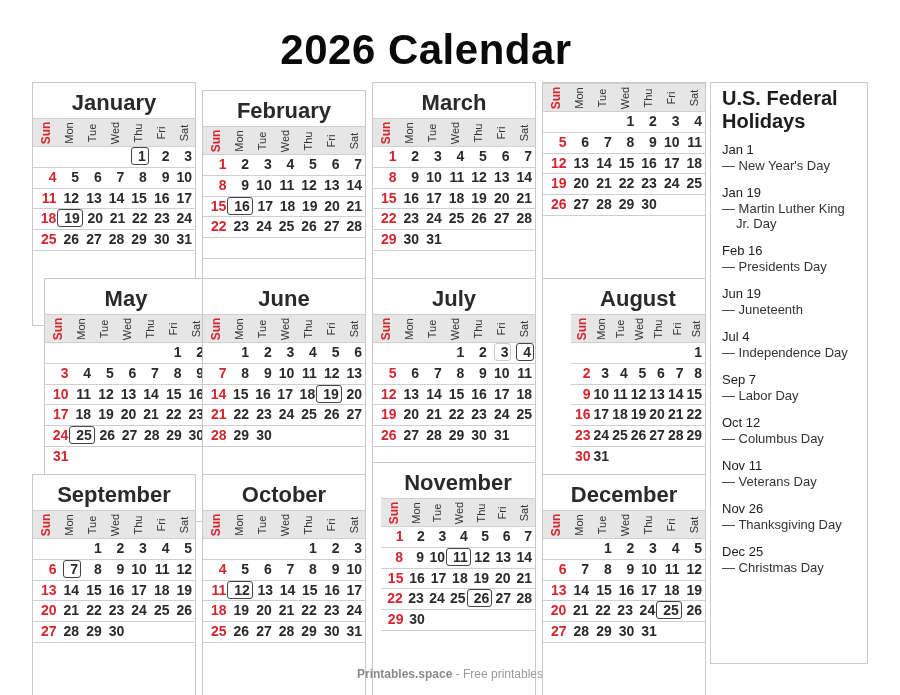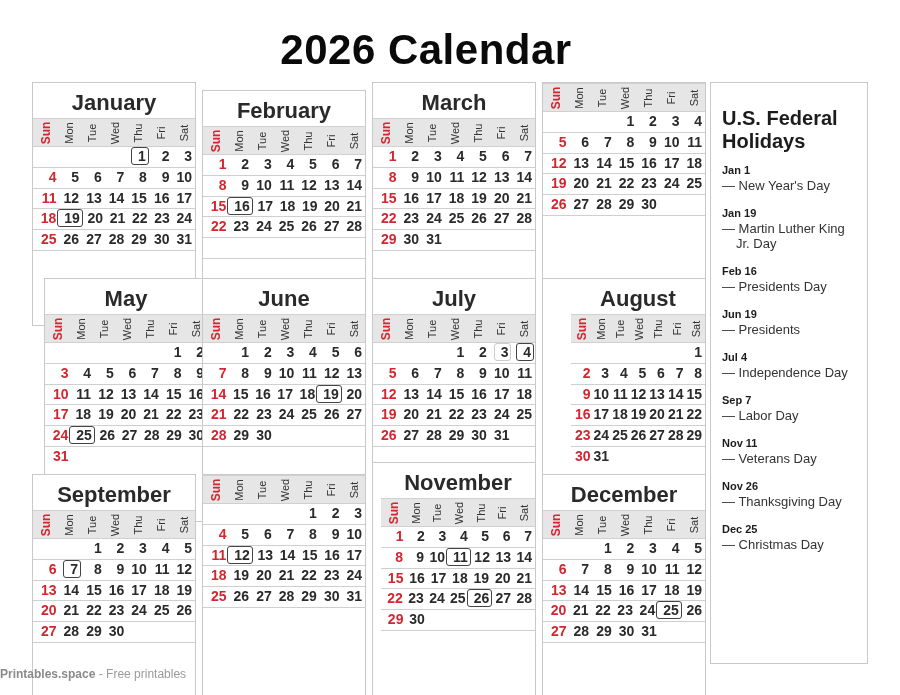--- a/index.html
+++ b/index.html
@@ -42,27 +42,27 @@
     line-height: 19px; padding-right: 1px; position: relative;
   }
   .day.sun { color: #d3262f; }
   .day.holiday span {
     border: 1px solid #444; border-radius: 3px; padding: 0 2px 0 6px; margin-right: -2px;
   }
   .sidebar {
     position: absolute; left: 710px; top: 82px; width: 158px; height: 582px;
     border: 1px solid #c9c9c9; padding: 4px 8px 0 11px;
   }
-  .sidebar-title { font-size: 20px; font-weight: bold; color: #1c1c1c; line-height: 23px; margin-bottom: 9px; margin-top: 20px; }
+  .sidebar-title { font-size: 20px; font-weight: bold; color: #1c1c1c; line-height: 23px; margin-bottom: 9px; }
   .holiday-item { margin-bottom: 12px; }
-  .holiday-date { font-size: 11px; font-weight: bold; color: #1c1c1c; line-height: 16px; }
+  .holiday-date { font-size: 13px; font-weight: normal; color: #1c1c1c; line-height: 16px; }
   .holiday-name { font-size: 13px; color: #333; line-height: 15px; }
   .holiday-name .indent { display: block; padding-left: 14px; }
   .footer {
-    position: absolute; left: 0; top: 667px; width: 900px; 
+    position: absolute; left: 0; top: 667px; width: 900px; text-align: center;
     font-size: 12px; color: #9a9a9a;
   }
   .footer b { font-weight: bold; color: #8a8a8a; }
 </style>
 </head>
 <body>
 
 <div class="page-title">2026 Calendar</div>
 
 <div class="months" id="months">
@@ -779,20 +779,21 @@
         <div class="day sun"><span></span></div>
         <div class="day"><span></span></div>
         <div class="day"><span></span></div>
         <div class="day"><span></span></div>
         <div class="day"><span></span></div>
         <div class="day"><span></span></div>
         <div class="day"><span></span></div>
       </div>
     </div>
     <div class="month" style="left: 170px; top: 392px;">
+      <div class="month-name">October</div>
       <div class="dow-row">
         <div class="dow sun">
           <span>Sun</span>
         </div>
         <div class="dow">
           <span>Mon</span>
         </div>
         <div class="dow">
           <span>Tue</span>
         </div>
@@ -1039,29 +1040,33 @@
       <div class="holiday-item">
         <div class="holiday-date">Jan 19</div>
         <div class="holiday-name"><span>— Martin Luther King</span><span class="indent">Jr. Day</span></div>
       </div>
       <div class="holiday-item">
         <div class="holiday-date">Feb 16</div>
         <div class="holiday-name"><span>— Presidents Day</span></div>
       </div>
       <div class="holiday-item">
         <div class="holiday-date">Jun 19</div>
-        <div class="holiday-name"><span>— Presidents</span></div>
+        <div class="holiday-name"><span>— Juneteenth</span></div>
       </div>
       <div class="holiday-item">
         <div class="holiday-date">Jul 4</div>
         <div class="holiday-name"><span>— Independence Day</span></div>
       </div>
       <div class="holiday-item">
         <div class="holiday-date">Sep 7</div>
         <div class="holiday-name"><span>— Labor Day</span></div>
+      </div>
+      <div class="holiday-item">
+        <div class="holiday-date">Oct 12</div>
+        <div class="holiday-name"><span>— Columbus Day</span></div>
       </div>
       <div class="holiday-item">
         <div class="holiday-date">Nov 11</div>
         <div class="holiday-name"><span>— Veterans Day</span></div>
       </div>
       <div class="holiday-item">
         <div class="holiday-date">Nov 26</div>
         <div class="holiday-name"><span>— Thanksgiving Day</span></div>
       </div>
       <div class="holiday-item">

